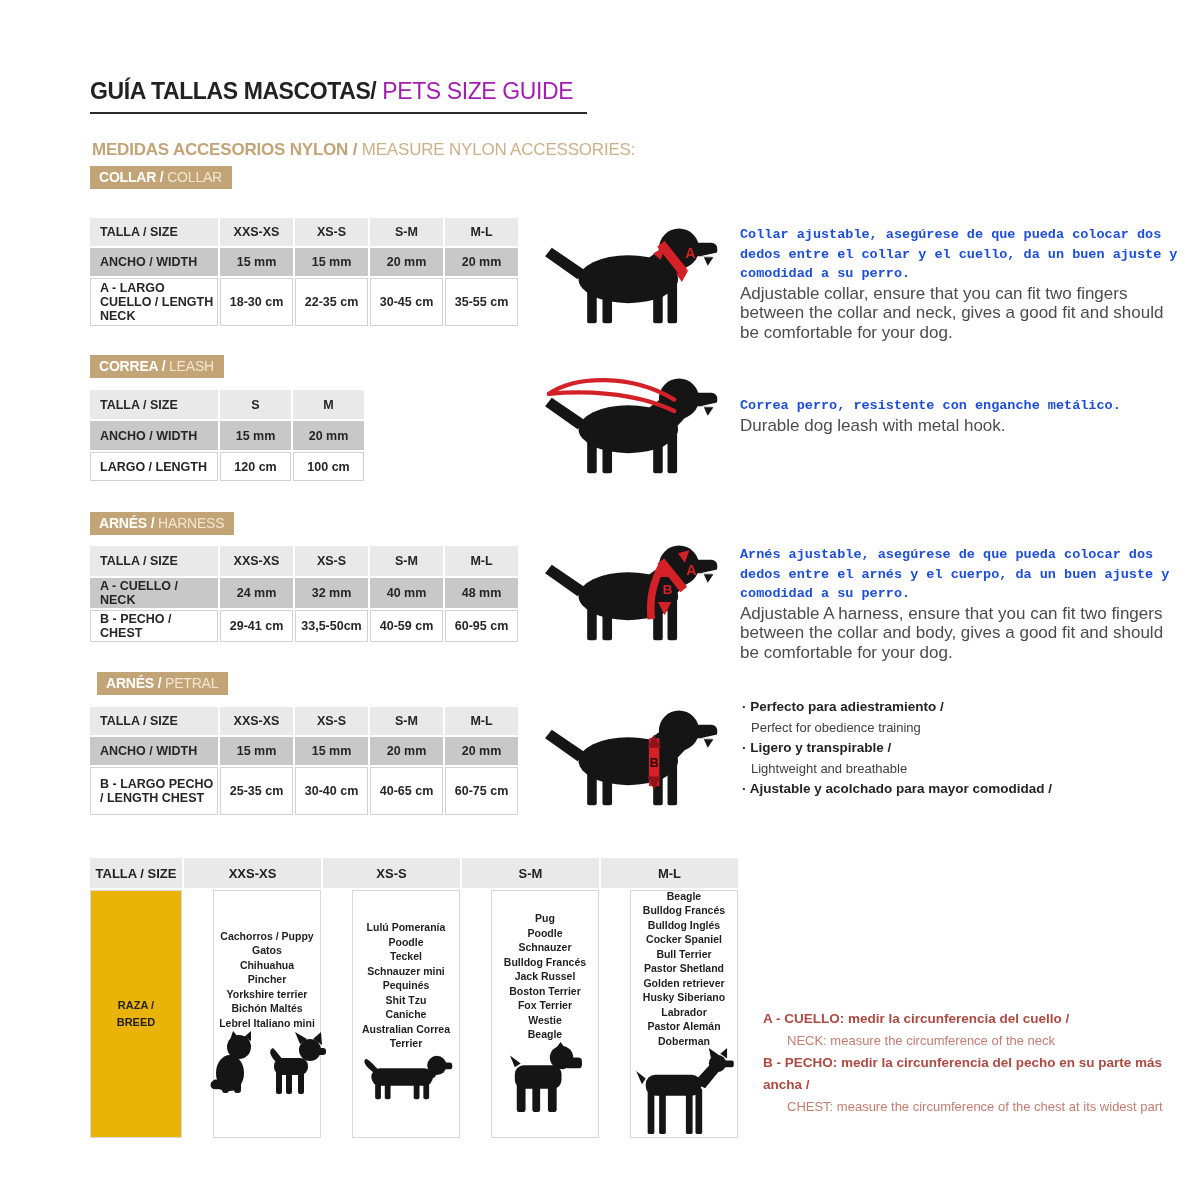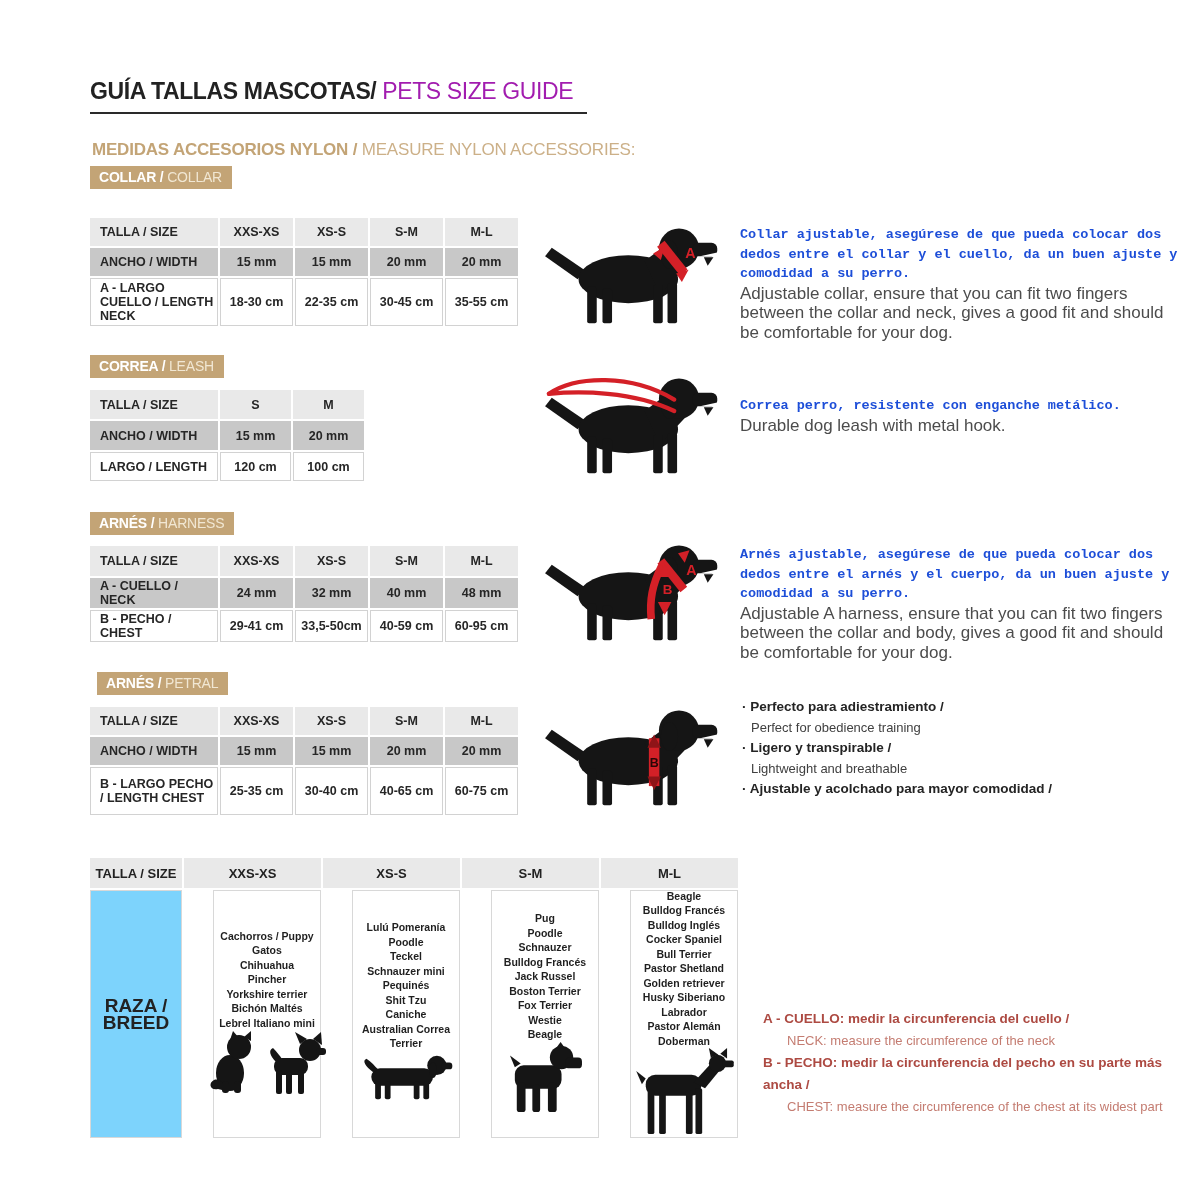--- a/index.html
+++ b/index.html
@@ -46,23 +46,23 @@
   
   .breeds { position:absolute; left:90px; top:858px; display:grid;
             grid-template-columns:92px 137px 137px 137px 137px;
             grid-template-rows:30px 248px; gap:2px; }
   .breeds .hcell { background:#e9e9e9; display:flex; align-items:center; justify-content:center;
                    font-size:13px; font-weight:bold; text-align:center; }
   .breeds .bcell { background:#fff; box-shadow:inset 0 0 0 1px #d8d8d8;
                    display:flex; flex-direction:column; align-items:center; justify-content:center;
                    padding:6px 2px 9px 2px;margin-left:29px; }
   .breeds .bcell .list { font-size:10.5px; font-weight:bold; text-align:center; line-height:14.5px; color:#1f1f1f; }
-  .breeds .rowlabel { background:#7dd3fc; box-shadow:inset 0 0 0 1px #d8d8d8; display:flex;
+  .breeds .rowlabel { background:#eab308; box-shadow:inset 0 0 0 1px #d8d8d8; display:flex;
                       align-items:center; justify-content:center; text-align:center;
-                      font-size:19px; font-weight:bold; white-space:pre-line; line-height:17px; }
+                      font-size:11px; font-weight:bold; white-space:pre-line; line-height:17px; }
   .sil { display:flex; align-items:flex-end; justify-content:center; gap:4px; }
 
   
   .annot { position:absolute; left:763px; top:1008px; font-size:13.5px; line-height:22px; }
   .annot .es { font-weight:bold; color:#ad4a42; }
   .annot .en { font-weight:normal; color:#c47c71; font-size:13px; padding-left:24px; }
 
   svg { display:block; }
   svg text { font-family:"Liberation Sans", sans-serif; font-weight:bold; }
 </style>

